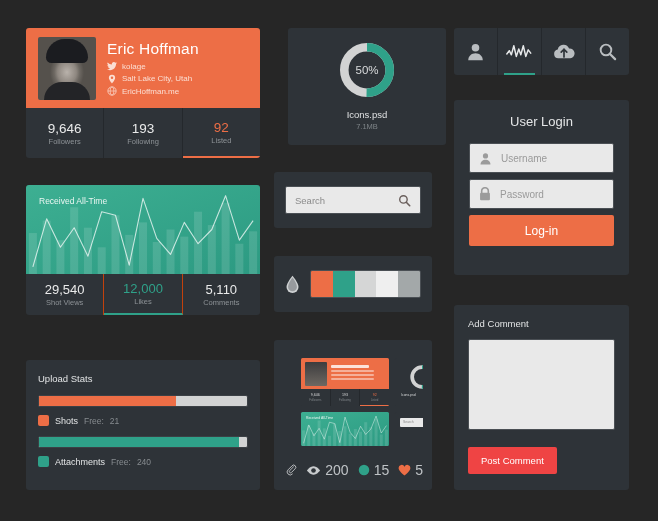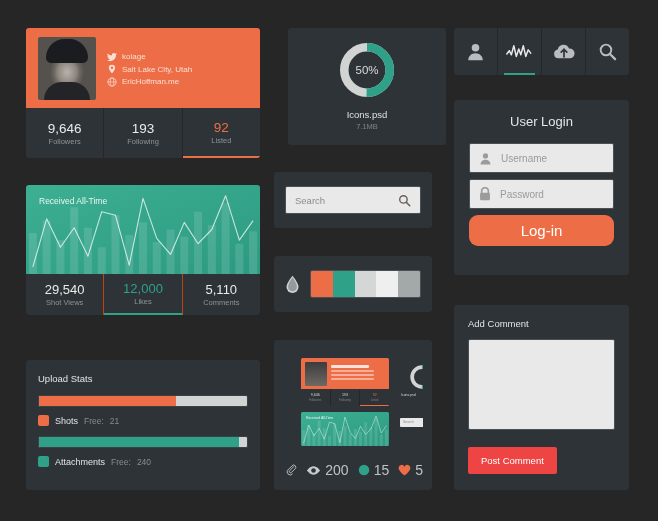--- a/index.html
+++ b/index.html
@@ -168,21 +168,21 @@
 
   
   #login-card { left: 454px; top: 100px; width: 175px; height: 175px; padding: 14px 15px; }
   .login-title { color: #E4E6E7; font-size: 13px; text-align: center; margin-bottom: 14px; }
   .field {
     height: 30px; background: #E9E9E9; border: 1px solid #4a4f54; border-radius: 2px;
     display: flex; align-items: center; padding: 0 9px; gap: 9px; margin-bottom: 6px;
   }
   .field-text { color: #9A9A9A; font-size: 10px; }
   .btn-primary {
-    height: 31px; background: #ED6E46; border-radius: 9px; color: #fff; font-size: 15px;
+    height: 31px; background: #ED6E46; border-radius: 2px; color: #fff; font-size: 12px;
     display: flex; align-items: center; justify-content: center; border: none; width: 100%;
     font-family: inherit; cursor: pointer;
   }
 
   
   #comment-card { left: 454px; top: 305px; width: 175px; height: 185px; padding: 13px 14px; }
   .comment-title { color: #E2E4E5; font-size: 9.5px; margin-bottom: 10px; }
   .textarea {
     width: 100%; height: 91px; background: #E9E9E9; border: 1px solid #4a4f54;
     border-radius: 2px; resize: none; font-family: inherit;
@@ -194,20 +194,21 @@
 </style>
 </head>
 <body>
 
 <div class="stage">
 
   <div class="card" id="profile-card">
     <div class="profile-head">
       <div class="avatar"></div>
       <div class="profile-info">
+        <div class="profile-name">Eric Hoffman</div>
         <div class="meta-row">
           <svg class="meta-ico" viewBox="0 0 16 16">
               <path fill="#fbded3" d="M16 3.1c-.6.3-1.2.4-1.9.5.7-.4 1.2-1 1.4-1.8-.6.4-1.3.7-2.1.8A3.3 3.3 0 0 0 7.8 5.6 9.3 9.3 0 0 1 1.1 2.2a3.3 3.3 0 0 0 1 4.4c-.5 0-1-.2-1.5-.4 0 1.6 1.1 2.9 2.6 3.2-.4.1-.9.1-1.4.1.4 1.3 1.6 2.2 3 2.3a6.6 6.6 0 0 1-4.8 1.4A9.3 9.3 0 0 0 5 14.7c6 0 9.4-5 9.4-9.4v-.4c.6-.5 1.2-1.1 1.6-1.8z"></path>
             </svg>
           <span>kolage</span>
         </div>
         <div class="meta-row">
           <svg class="meta-ico" viewBox="0 0 16 16">
               <path fill="#fbded3" d="M8 1a5 5 0 0 0-5 5c0 3.6 5 9 5 9s5-5.4 5-9a5 5 0 0 0-5-5zm0 7a2 2 0 1 1 0-4 2 2 0 0 1 0 4z"></path>
             </svg>

